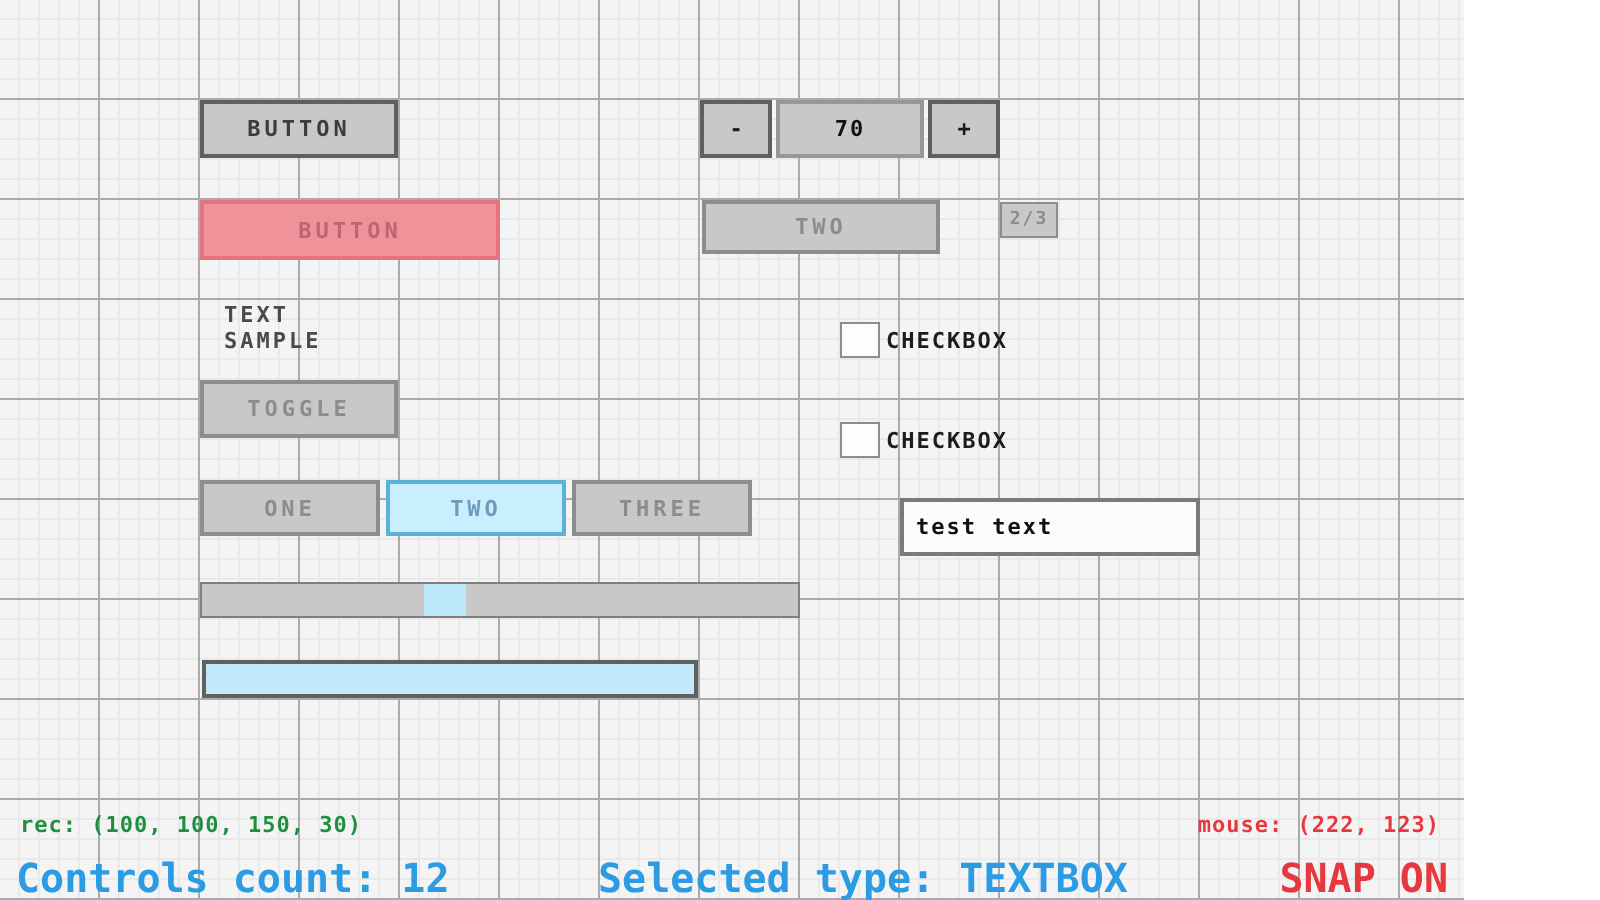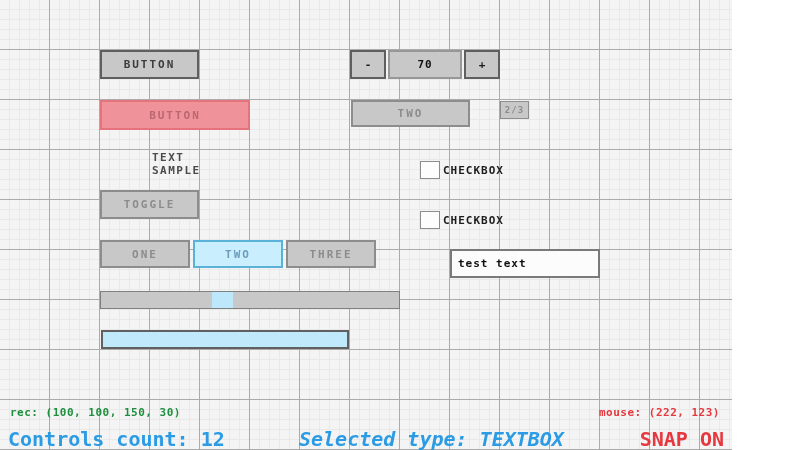--- a/index.html
+++ b/index.html
@@ -25,21 +25,21 @@
   .gray  { background: var(--control-fill); border: 2px solid var(--control-border); color: var(--control-text); }
   
   .darkb { background: var(--control-fill); border: 2px solid var(--dark-border); color: #3c3c3c; }
 
   .btn-default  { left: 100px; top: 50px;  width: 99px;  height: 29px; }
   .btn-selected { left: 100px; top: 100px; width: 150px; height: 30px;
                   background: var(--selected-fill); border: 2px solid var(--selected-border);
                   color: var(--selected-text); }
 
   .lbl-sample { left: 112px; top: 158px; width: 80px; height: 12px;
-                color: #4a4a4a; letter-spacing: 1.5px; justify-content: flex-start; margin-left: 40px; }
+                color: #4a4a4a; letter-spacing: 1.5px; justify-content: flex-start; }
 
   .toggle-btn { left: 100px; top: 190px; width: 99px; height: 29px; }
 
   .tg { top: 240px; width: 90px; height: 28px; }
   .tg-one   { left: 100px; }
   .tg-two   { left: 193px; background: var(--focused-fill); border: 2px solid var(--focused-border);
               color: var(--focused-text); }
   .tg-three { left: 286px; text-align: center; }
 
   .slider { left: 100px; top: 291px; width: 300px; height: 18px;
@@ -70,21 +70,21 @@
   .cbl2 { top: 214px; }
 
   .textbox { left: 450px; top: 249px; width: 150px; height: 29px;
              background: #fcfcfc; border: 2px solid #7a7a7a; color: #101010;
              justify-content: flex-start; padding-left: 6px; letter-spacing: 1px; }
 
   .status { position: absolute; font-weight: bold; white-space: nowrap; }
   .st-rec   { left: 10px;  top: 406px; font-size: 11px; color: var(--status-green); letter-spacing: 0.5px; }
   .st-mouse { right: 12px; top: 406px; font-size: 11px; color: var(--status-red); letter-spacing: 0.5px; padding-left: 48px; }
   .st-count { left: 8px;   top: 427px; font-size: 20px; color: var(--accent-blue); }
-  .st-type  { left: 299px; top: 427px; font-size: 20px; color: var(--accent-blue); font-style: italic; }
+  .st-type  { left: 299px; top: 427px; font-size: 20px; color: var(--accent-blue); }
   .st-snap  { right: 8px;  top: 427px; font-size: 20px; color: var(--status-red); }
 </style>
 </head>
 <body>
 
 <div id="canvas">
 
   <div class="ctl darkb btn-default">BUTTON</div>
 
   <div class="ctl btn-selected">BUTTON</div>

